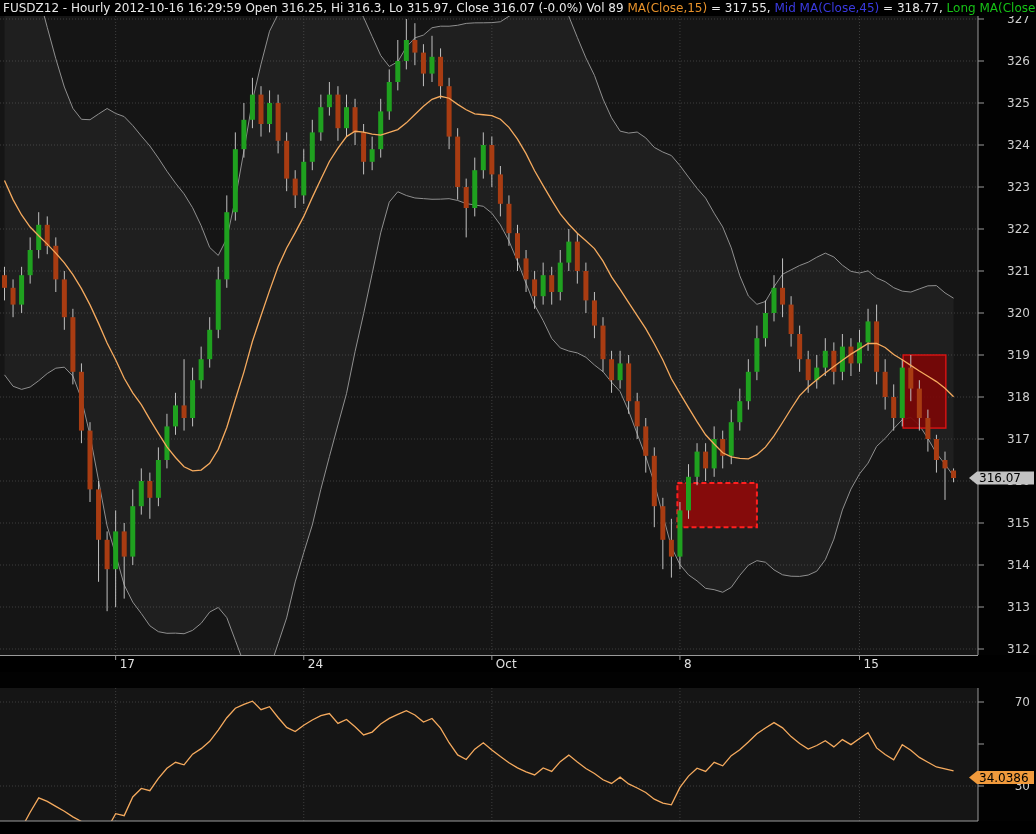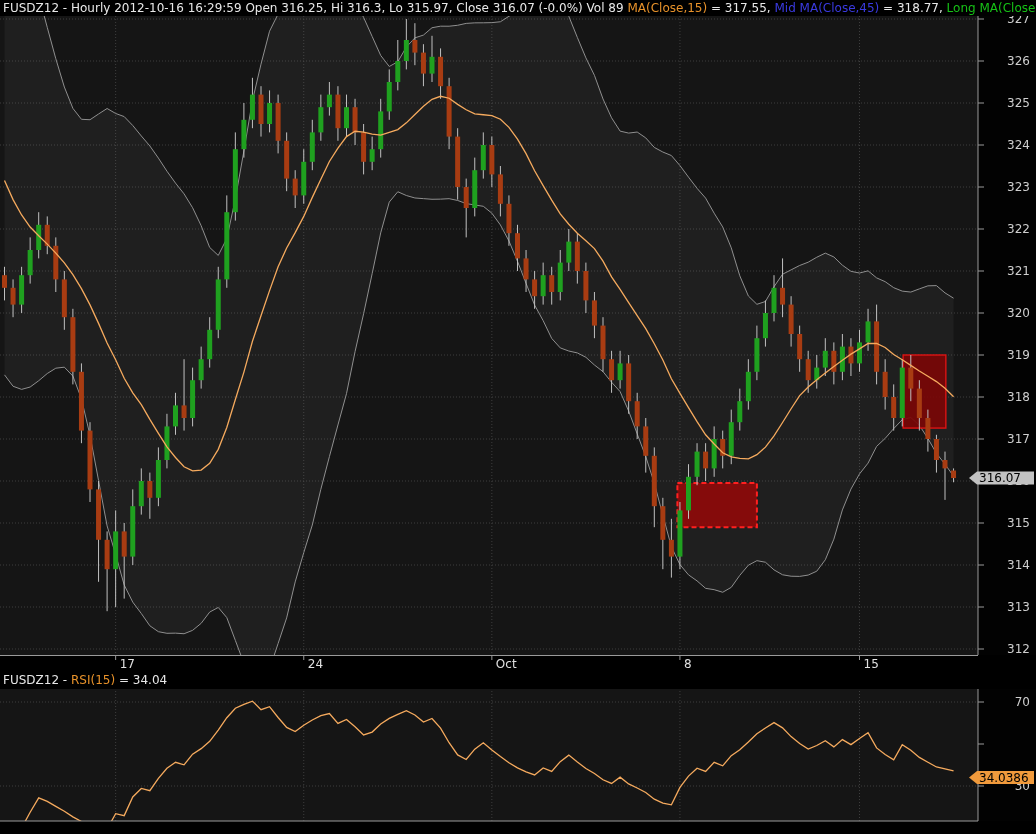--- a/index.html
+++ b/index.html
@@ -365,16 +365,13 @@
       <g>
         <polygon points="969,777.51894 977,771.01894 1034,771.01894 1034,784.01894 977,784.01894" fill="#f09a3c"></polygon>
         <text x="979" y="781.7189400000001" fill="#000000" font-size="12px">34.0386</text>
       </g>
     </svg>
 
   <div class="titlebar" id="main-title">
     <span style="color: rgb(232, 232, 232);">FUSDZ12 - Hourly 2012-10-16 16:29:59 Open 316.25, Hi 316.3, Lo 315.97, Close 316.07 (-0.0%) Vol 89 </span><span style="color: rgb(232, 146, 42);">MA(Close,15)</span><span style="color: rgb(232, 232, 232);"> = 317.55, </span><span style="color: rgb(58, 58, 224);">Mid MA(Close,45)</span><span style="color: rgb(232, 232, 232);"> = 318.77, </span><span style="color: rgb(22, 194, 22);">Long MA(Close,100)</span>
   </div>
 
-  <div class="titlebar" id="rsi-title">
-    <span style="color: rgb(232, 232, 232);">FUSDZ12 - </span><span style="color: rgb(232, 146, 42);">RSI(15)</span><span style="color: rgb(232, 232, 232);"> = 34.04</span>
-  </div>
 </div>
 
 </body></html>

